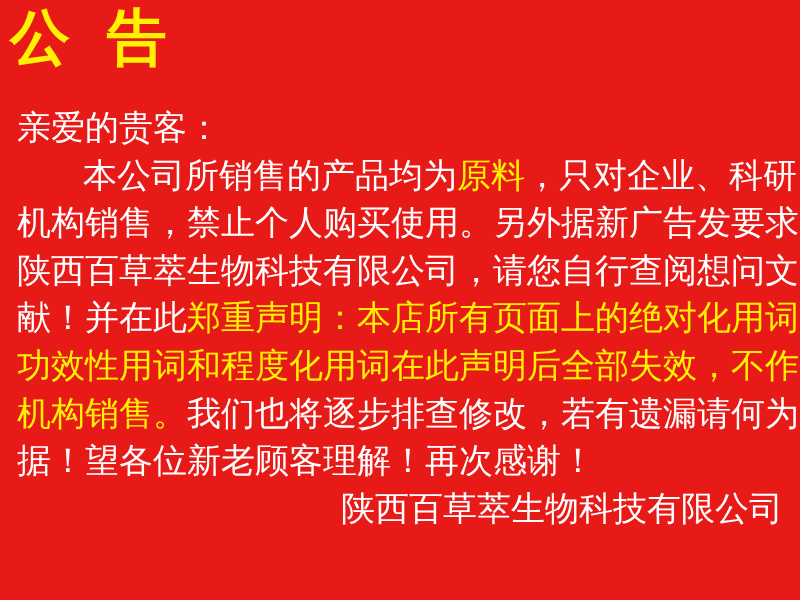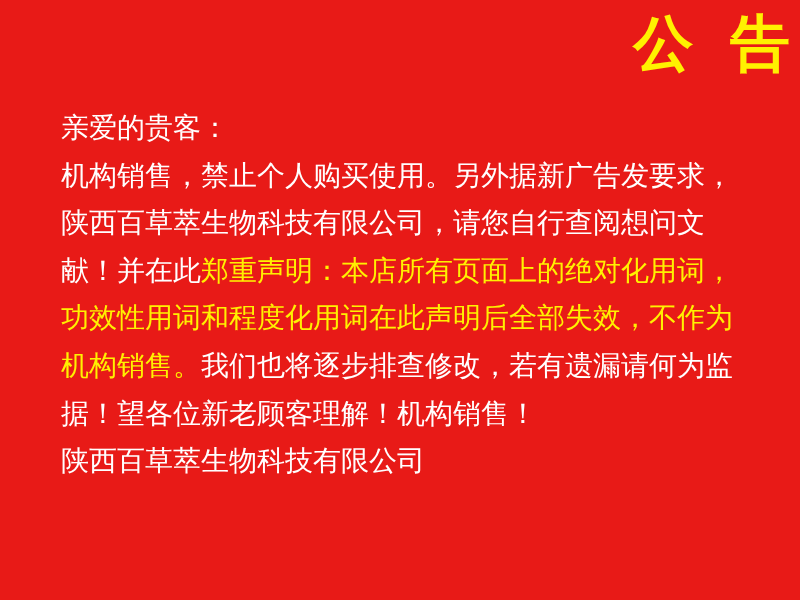--- a/index.html
+++ b/index.html
@@ -14,79 +14,79 @@
   .banner {
     position: relative;
     width: 800px;
     height: 600px;
     background: var(--bg);
     overflow: hidden;
     font-family: "Liberation Sans", "DejaVu Sans", sans-serif;
   }
   .title {
     position: absolute;
-    top: 6px;
+    top: 0;
     left: 0;
     right: 0;
-    text-align: right;
+    text-align: left;
     font-size: 60px;
     line-height: 76px;
     font-weight: bold;
     color: var(--hl);
     letter-spacing: 10px;
     text-indent: 10px; 
     white-space: nowrap;
   }
   .body-text {
     position: absolute;
     top: 104px;
     left: 17px;
     right: 15px;
   }
   .line {
     height: 47.6px;
     line-height: 47.6px;
-    font-size: 28px;
+    font-size: 34px;
     color: var(--fg);
     white-space: nowrap;
     letter-spacing: 0px;
-    margin-left: 44px;
   }
   .line.indent {
     padding-left: 66px;
   }
   .line.sig {
-    text-align: left;
+    text-align: right;
     padding-right: 2px;
   }
   .yellow {
     color: var(--hl);
   }
 </style>
 </head>
 <body>
 
 <div class="banner">
 
   <div class="title">公 告</div>
 
   <div class="body-text">
 
     <div class="line"><span>亲爱的贵客：</span></div>
 
+    <div class="line indent"><span>本公司所销售的产品均为</span><span class="yellow">原料</span><span>，只对企业、科研</span></div>
 
     <div class="line"><span>机构销售，禁止个人购买使用。另外据新广告发要求，</span></div>
 
     <div class="line"><span>陕西百草萃生物科技有限公司，请您自行查阅想问文</span></div>
 
     <div class="line"><span>献！并在此</span><span class="yellow">郑重声明：本店所有页面上的绝对化用词，</span></div>
 
     <div class="line"><span class="yellow">功效性用词和程度化用词在此声明后全部失效，不作为</span></div>
 
     <div class="line"><span class="yellow">机构销售。</span><span>我们也将逐步排查修改，若有遗漏请何为监</span></div>
 
 
-    <div class="line"><span>据！望各位新老顾客理解！机构销售！</span></div>
+    <div class="line"><span>据！望各位新老顾客理解！再次感谢！</span></div>
 
     <div class="line sig"><span>陕西百草萃生物科技有限公司</span></div>
 
   </div>
 </div>
 
 </body></html>

